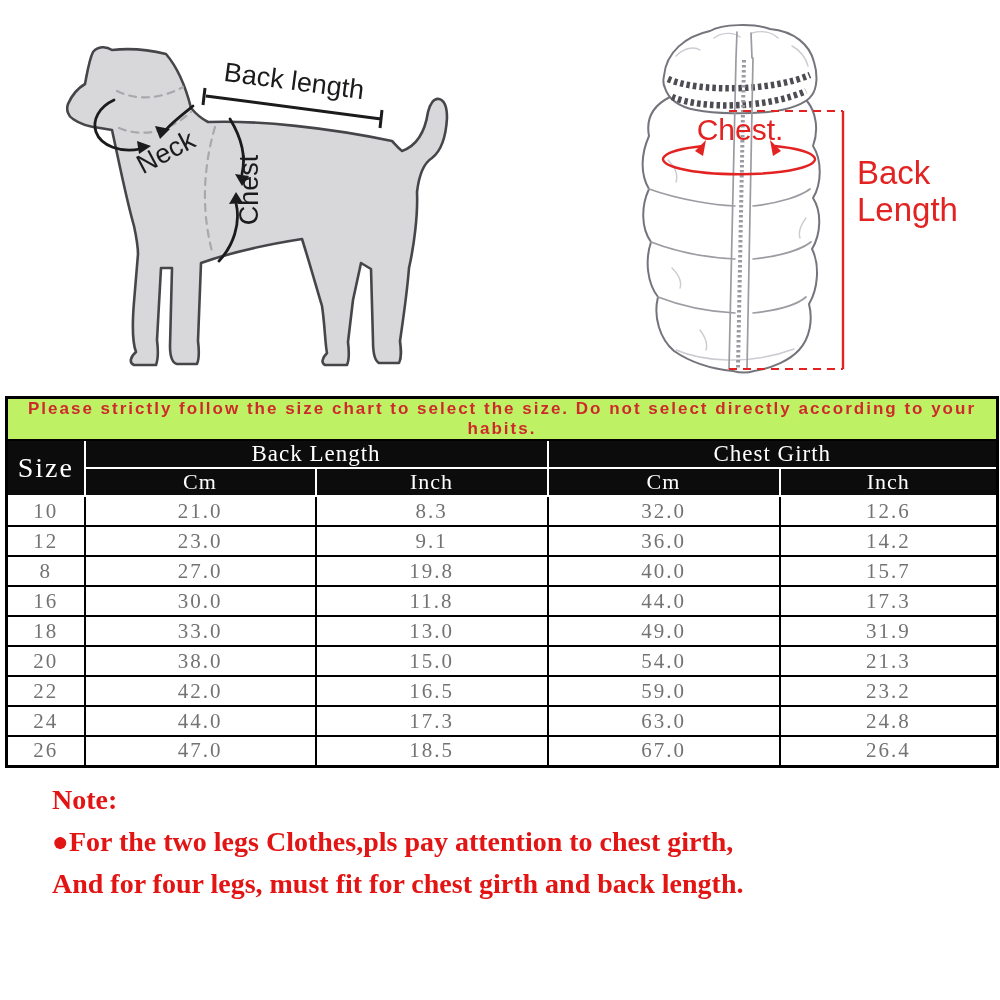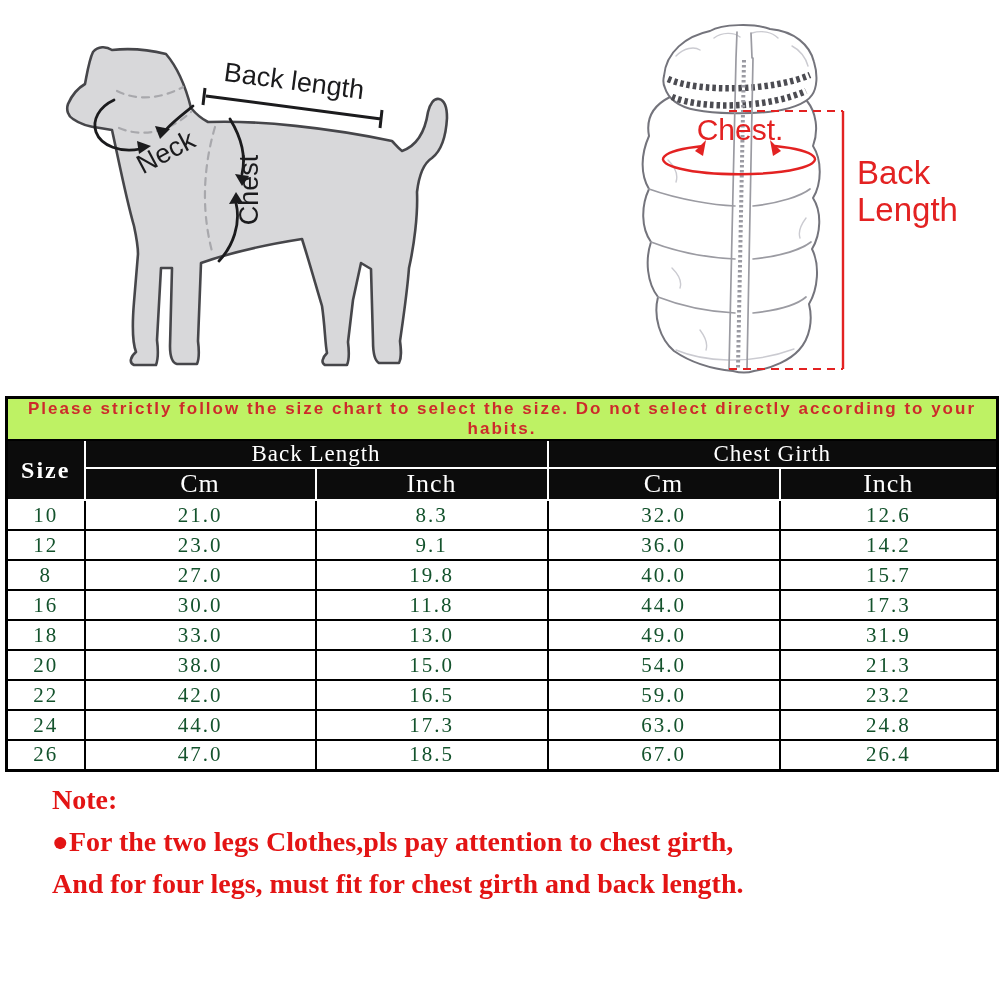--- a/index.html
+++ b/index.html
@@ -29,24 +29,24 @@
 
   
   .size-table { position:absolute; left:5px; top:396px; width:991px; border-collapse:collapse;
                 border:3px solid #000; table-layout:fixed; font-family:"Liberation Serif","DejaVu Serif",serif; }
   .size-table .warning-cell { height:30px; background:#bef264; border:2px solid #000;
                 color:var(--warning-red,#cd2b2b); font-family:"Liberation Sans",sans-serif;
                 font-size:17px; font-weight:bold; text-align:center; }
   .size-table th { background:var(--table-header-bg,#0c0c0c); color:#fff; font-weight:normal;
                 border:2px solid #fff; text-align:center; letter-spacing:1px; }
   .size-table .group-row th { height:27px; font-size:23px; }
-  .size-table .unit-row th { height:27px; font-size:26px;font-family:Liberation Serif, serif; }
-  .size-table th.size-head { font-size:24px; letter-spacing:2px;font-weight:bold; }
+  .size-table .unit-row th { height:27px; font-size:22px;font-family:Liberation Serif, serif; }
+  .size-table th.size-head { font-size:28px; letter-spacing:2px; }
   .size-table td { height:30px; border:2px solid #000; text-align:center;
-                font-size:21px; color:#14532d; letter-spacing:2px; background:#fff; }
+                font-size:21px; color:#737373; letter-spacing:2px; background:#fff; }
 
   
   .notes { position:absolute; left:52px; top:788px; width:910px;
            color:var(--note-red,#e31414); font-family:"Liberation Serif","DejaVu Serif",serif;
            font-weight:bold; font-size:28px; }
   .notes p { margin:0 0 19px 0; line-height:23px; }
 </style>
 </head>
 <body>
 

